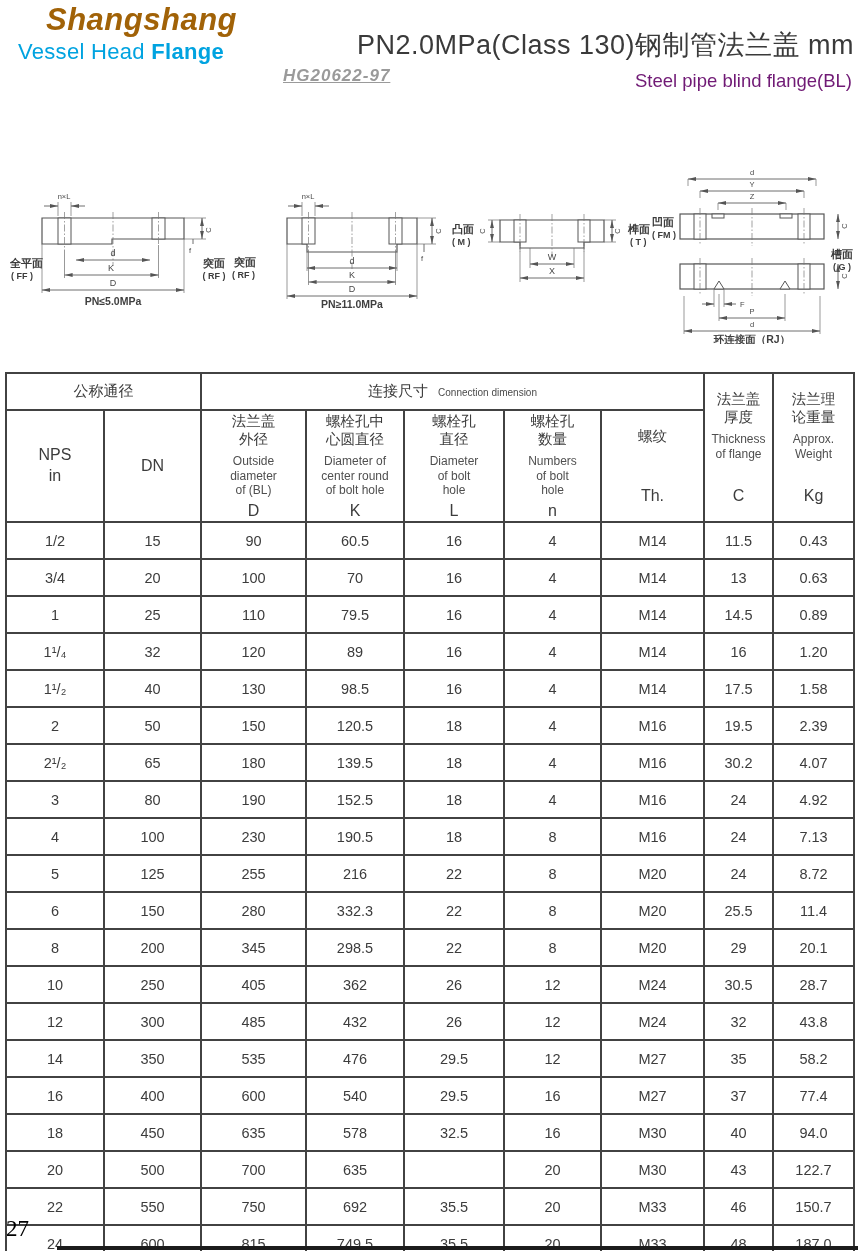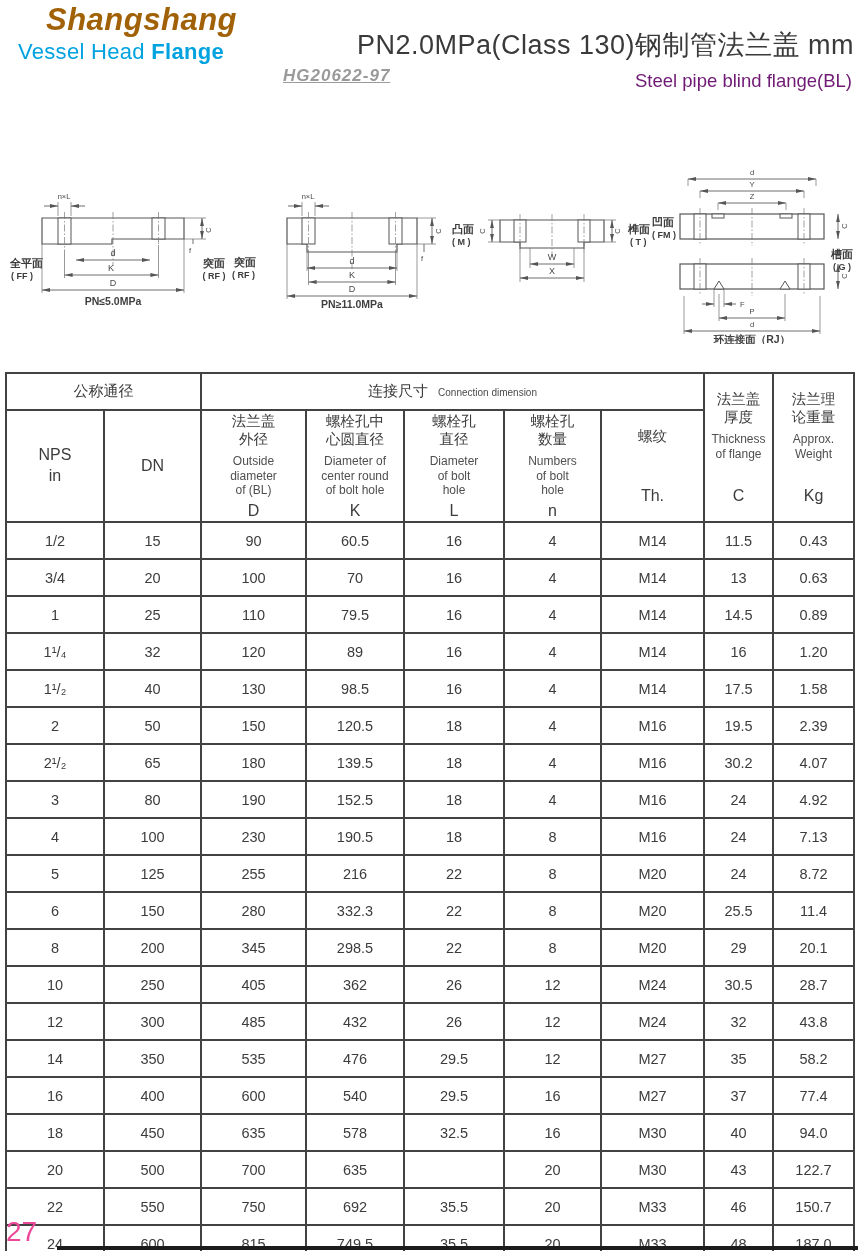--- a/index.html
+++ b/index.html
@@ -40,21 +40,21 @@
   .gcn{font-size:15px;margin-top:23px;}
   .gen{font-size:10px;color:#4a4a4a;margin-left:10px;margin-top:48px;}
   .cn{font-size:14.5px;line-height:1.25;}
   .en{font-size:12px;color:#4f4f4f;line-height:1.18;margin-top:6px;}
   .sym{font-size:16px;margin-top:5px;}
   .bigsym{font-size:16px;line-height:1.3;}
   .thsym{margin-top:42px;}
   .vcol .sym{margin-top:26px;}
 
   
-  .page-number{position:absolute;left:6px;top:1216px;font-size:28px;color:#ec4899;}
+  .page-number{position:absolute;left:6px;top:1216px;font-size:23px;color:#000000;font-family:Liberation Serif, serif;}
   .footer-bar{position:absolute;left:57px;right:0;top:1246px;height:4px;background:#1c1c1c;}
 </style>
 </head>
 <body>
 
 <div class="page">
 
   <div class="brand">
     <div class="brand-name">Shangshang</div>
     <div class="brand-tag"><span>Vessel Head </span><span class="bold">Flange</span></div>

